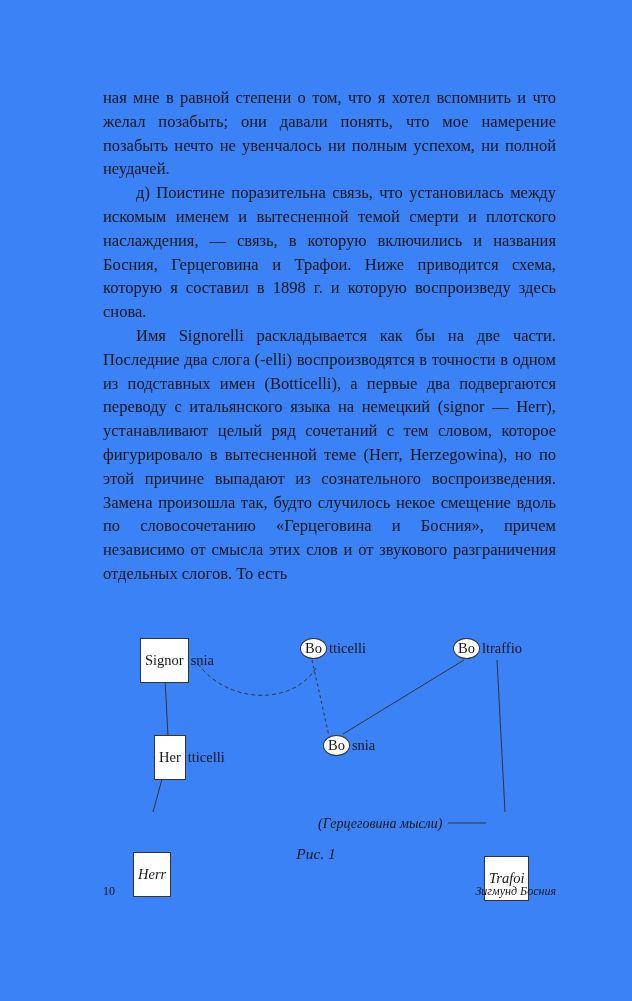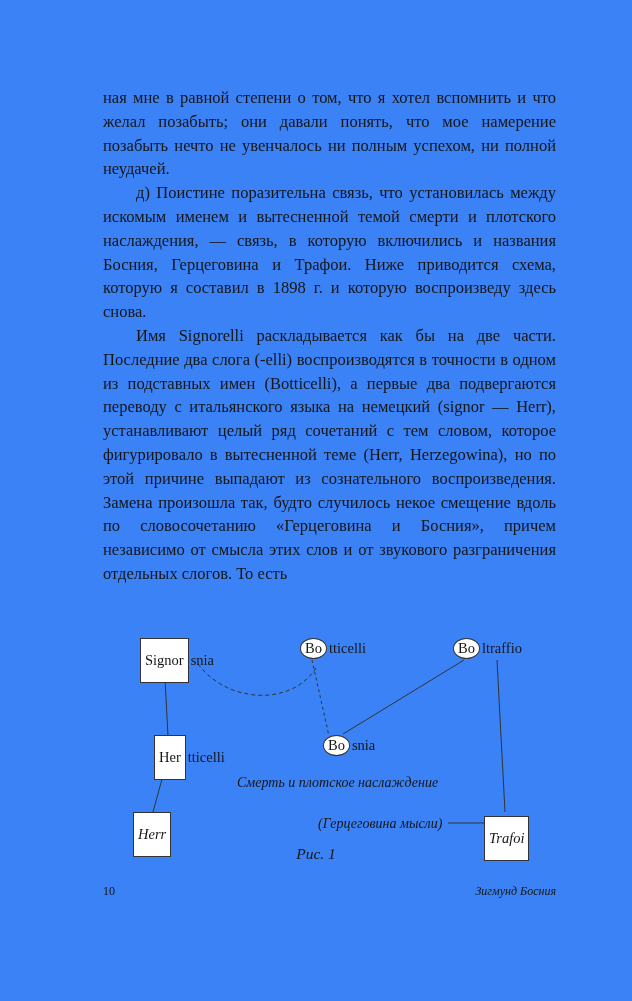--- a/index.html
+++ b/index.html
@@ -39,21 +39,21 @@
   }
   .circled {
     display:inline-block;
     border:1px solid #333;
     border-radius:50%;
     padding:0 4px;
     line-height:19px;
     background:#fff;
   }
   .rest { padding-left:2px; }
-  .it { font-style:italic; }
+  .it { font-style:italic;margin-top:40px; }
   .small-label { font-size:14px; font-style:italic; }
   .caption {
     position:absolute; left:0; top:215px; width:100%;
     text-align:center;
     font-style:italic;
     font-size:15.5px;
   }
   .footer {
     position:absolute;
     left:103px; top:884px; width:453px;
@@ -107,21 +107,20 @@
     </span>
 
     <span class="dnode" style="left:154px; top:105px">
       <span class="boxed">Her</span><span class="rest">tticelli</span>
     </span>
 
     <span class="dnode" style="left:323px; top:105px">
       <span class="circled">Bo</span><span class="rest">snia</span>
     </span>
 
-    <span class="dnode small-label" style="left:237px; top:145px">Смерть и плотское наслаждение</span>
 
     <span class="dnode" style="left:133px; top:182px">
       <span class="boxed it">Herr</span>
     </span>
 
     <span class="dnode small-label" style="left:318px; top:186px">(Герцеговина мысли)</span>
 
     <span class="dnode" style="left:484px; top:186px">
       <span class="boxed it">Trafoi</span>
     </span>

